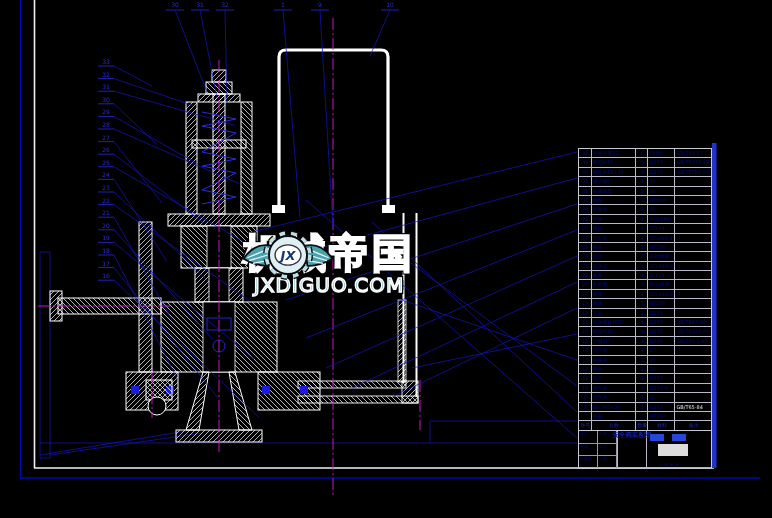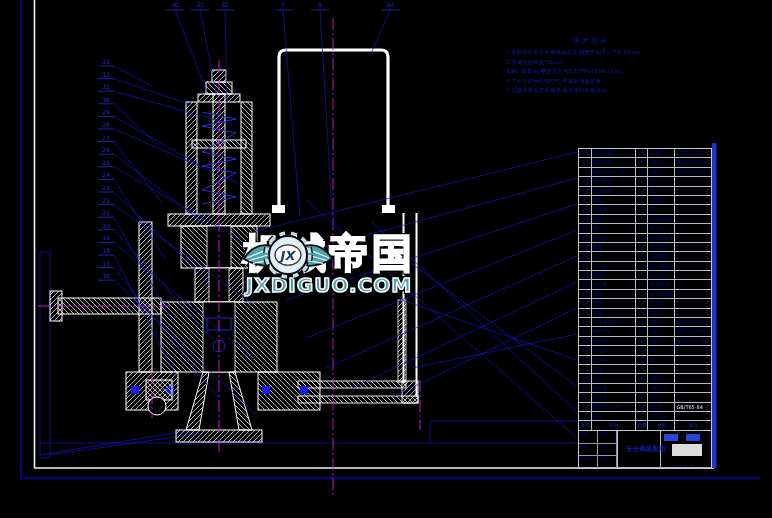--- a/index.html
+++ b/index.html
@@ -9,41 +9,41 @@
   
   .techreq{position:absolute;left:506px;top:36px;width:170px;color:#0c1da0;}
   .techreq .tr-title{text-align:center;font-size:7px;letter-spacing:2px;margin-bottom:2px;}
   .techreq .tr-item{font-size:5.5px;line-height:9.5px;white-space:nowrap;}
   
   .watermark{position:absolute;left:241px;top:218px;width:306px;height:78px;display:flex;align-items:flex-end;}
   .wm-text{display:flex;flex-direction:column;align-items:center;margin-left:2px;}
   .wm-brand{font-size:40px;font-weight:bold;letter-spacing:3px;color:#49a2ad;line-height:42px;
             -webkit-text-stroke:2px #fff;
             text-shadow:2px 2px 0 #000,-2px -2px 0 #000,2px -2px 0 #000,-2px 2px 0 #000;}
-  .wm-domain{font-size:20px;font-weight:bold;letter-spacing:1px;color:#49a2ad;line-height:22px;
+  .wm-domain{font-size:20px;font-weight:normal;letter-spacing:1px;color:#49a2ad;line-height:22px;
             -webkit-text-stroke:1.5px #fff;
             text-shadow:2px 2px 0 #000,-2px -2px 0 #000,2px -2px 0 #000,-2px 2px 0 #000;}
   
   .bom{position:absolute;left:578px;top:148px;width:132px;border:1px solid #c8c8d4;border-bottom:none;}
   .bom-row{display:flex;height:8.4px;border-bottom:1px solid #b9b9c9;}
   .bom-cell{border-right:1px solid #b9b9c9;font-size:5px;line-height:8px;color:#000a7a;
             overflow:hidden;white-space:nowrap;padding-left:1px;}
   .bom-cell:last-child{border-right:none;}
   .c0{width:11px;text-align:center}.c1{width:44px}.c2{width:11px;text-align:center}
   .c3{width:26px}.c4{width:36px}
   .bom-row.hdr .bom-cell{color:#1a2ab8;text-align:center;}
   .bom-row .white-note{color:#e8e8e8;}
   
   .tblock{position:absolute;left:578px;top:430px;width:132px;height:37px;border:1px solid #c8c8d4;
           display:flex;}
   .tb-left{width:38px;border-right:1px solid #b9b9c9;display:flex;flex-direction:column;}
   .tb-left .tb-lrow{flex:1;display:flex;border-bottom:1px solid #9898a9;}
   .tb-left .tb-lrow:last-child{border-bottom:none;}
   .tb-left .tb-lcell{flex:1;font-size:4px;color:#000a7a;line-height:6px;border-right:1px solid #9898a9;padding-left:1px;overflow:hidden;}
-  .tb-center{width:28px;border-right:1px solid #b9b9c9;display:flex;align-items:center;justify-content:center;margin-left:14px;}
+  .tb-center{width:28px;border-right:1px solid #b9b9c9;display:flex;justify-content:center;}
   .tb-title{font-size:6.5px;font-weight:bold;color:#0c1da0;white-space:nowrap;}
   .tb-right{width:44px;position:relative;}
   .tb-bluebox{position:absolute;width:14px;height:7px;background:#2746d8;top:3px;}
   .tb-whitebox{position:absolute;width:30px;height:12px;background:#dcdcdc;left:11px;top:13px;}
   .tb-sheet{position:absolute;left:0;bottom:1px;width:100%;text-align:center;font-size:4px;color:#000a7a;}
 </style>
 </head>
 <body>
 
 <div class="stage">
@@ -226,30 +226,20 @@
         <line x1="577" y1="282" x2="352" y2="388" stroke="#1616c8" stroke-width="0.7"></line>
         <line x1="577" y1="308" x2="394" y2="396" stroke="#1616c8" stroke-width="0.7"></line>
         <line x1="577" y1="334" x2="412" y2="368" stroke="#1616c8" stroke-width="0.7"></line>
         <line x1="577" y1="360" x2="402" y2="300" stroke="#1616c8" stroke-width="0.7"></line>
         <line x1="577" y1="386" x2="396" y2="252" stroke="#1616c8" stroke-width="0.7"></line>
         <line x1="577" y1="412" x2="372" y2="222" stroke="#1616c8" stroke-width="0.7"></line>
         <line x1="577" y1="438" x2="306" y2="200" stroke="#1616c8" stroke-width="0.7"></line>
       </g>
   </svg>
 
-  <div class="techreq">
-    <div class="tr-title">技术要求</div>
-    <div id="tr-items">
-        <div class="tr-item">1.装配前所有零件用煤油清洗,阀瓣升程不小于0.70mm。</div>
-        <div class="tr-item">2.弹簧自由高度70mm。</div>
-        <div class="tr-item">3.阀门装配后,整定压力为0.35MPa(±5%) 190。</div>
-        <div class="tr-item">4.工作介质为压缩空气,不得有泄漏现象。</div>
-        <div class="tr-item">5.试验合格后方可涂漆,保证密封性能良好。</div>
-      </div>
-  </div>
 
   <div class="watermark">
     <svg width="94" height="74" viewBox="0 0 100 80">
       <path d="M2,44 Q14,26 32,30 L29,52 Q13,51 2,44 Z" fill="#49a2ad" stroke="#0c0c14" stroke-width="2"></path>
       <path d="M98,44 Q86,26 68,30 L71,52 Q87,51 98,44 Z" fill="#49a2ad" stroke="#0c0c14" stroke-width="2"></path>
       <path d="M6,43 L28,34 M8,46 L28,40 M12,49 L28,46" stroke="#e9f5f6" stroke-width="1.4" fill="none"></path>
       <path d="M94,43 L72,34 M92,46 L72,40 M88,49 L72,46" stroke="#e9f5f6" stroke-width="1.4" fill="none"></path>
       <circle cx="50" cy="40" r="23.5" fill="none" stroke="#0c0c14" stroke-width="7" stroke-dasharray="6 6.6"></circle>
       <circle cx="50" cy="40" r="23.5" fill="none" stroke="#bfe0e3" stroke-width="4" stroke-dasharray="6 6.6"></circle>
       <circle cx="50" cy="40" r="20.5" fill="#dff0f2" stroke="#0c0c14" stroke-width="2"></circle>

